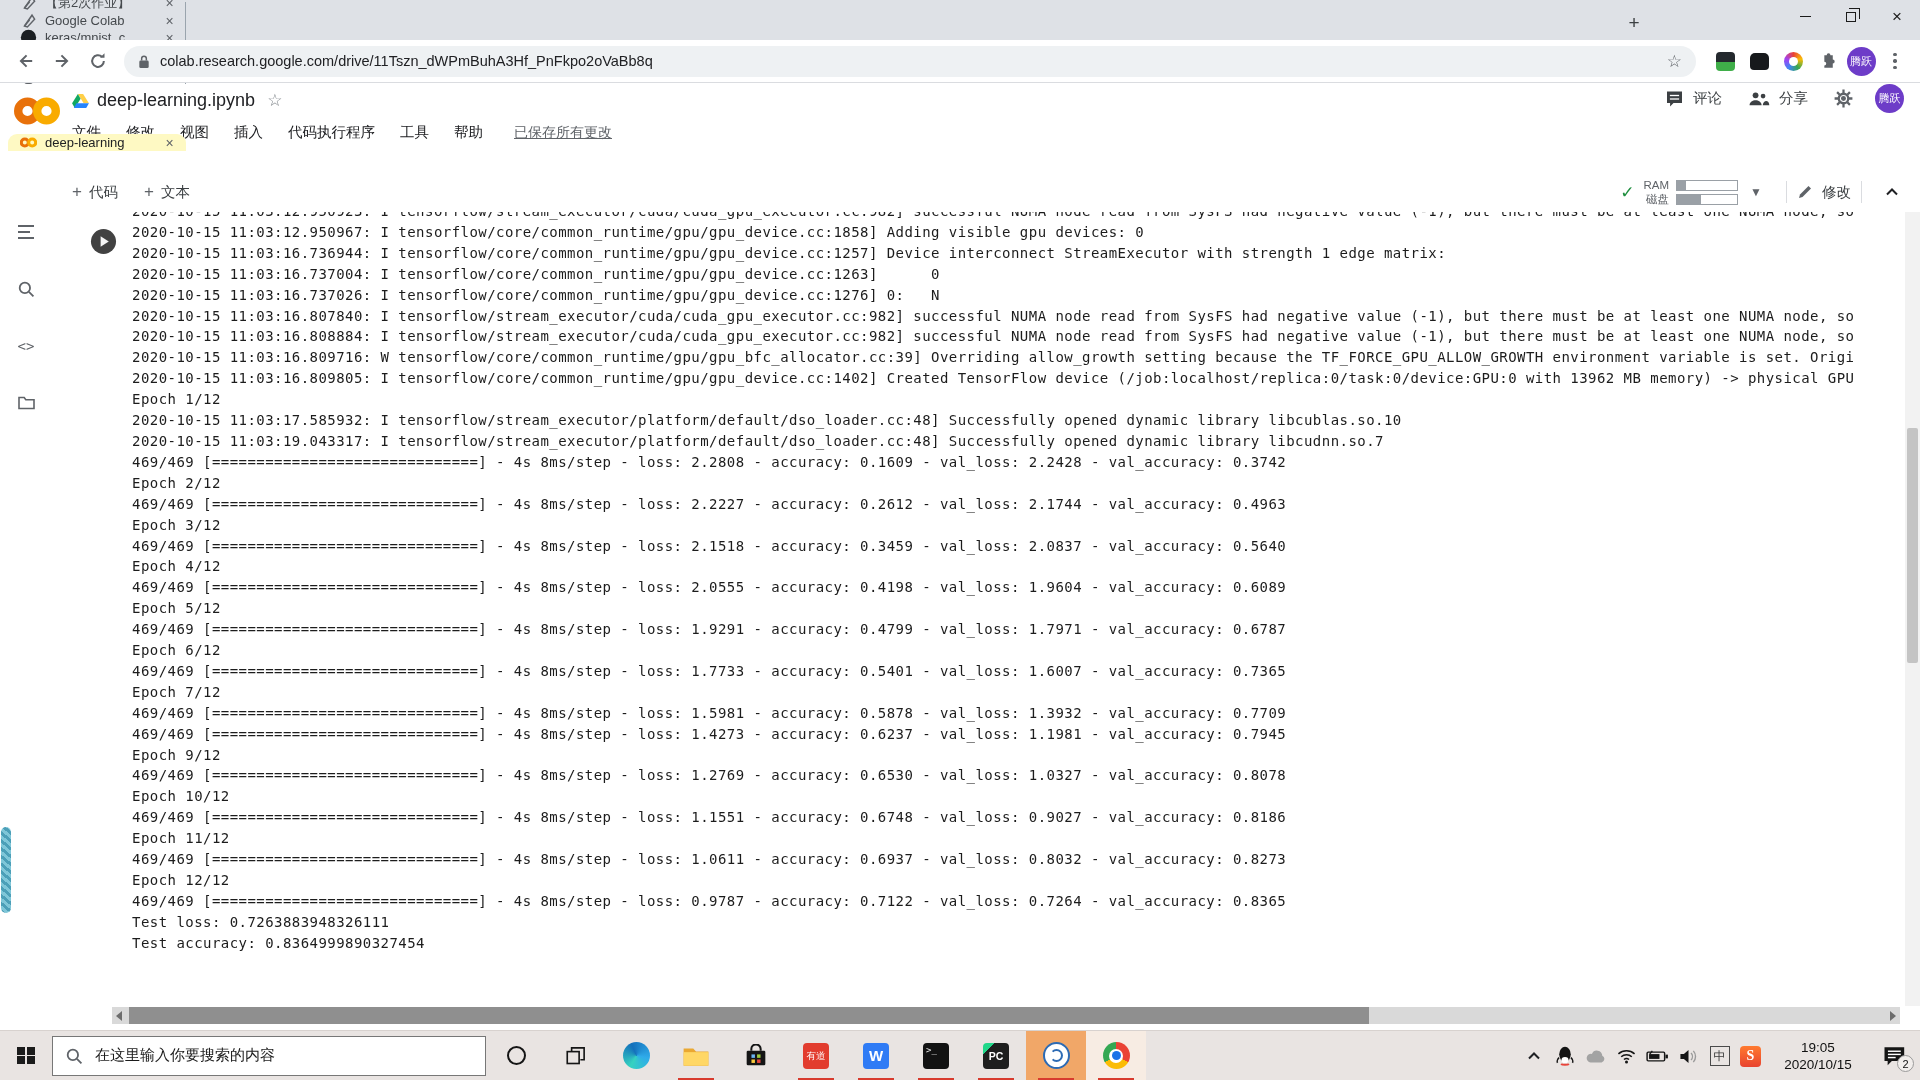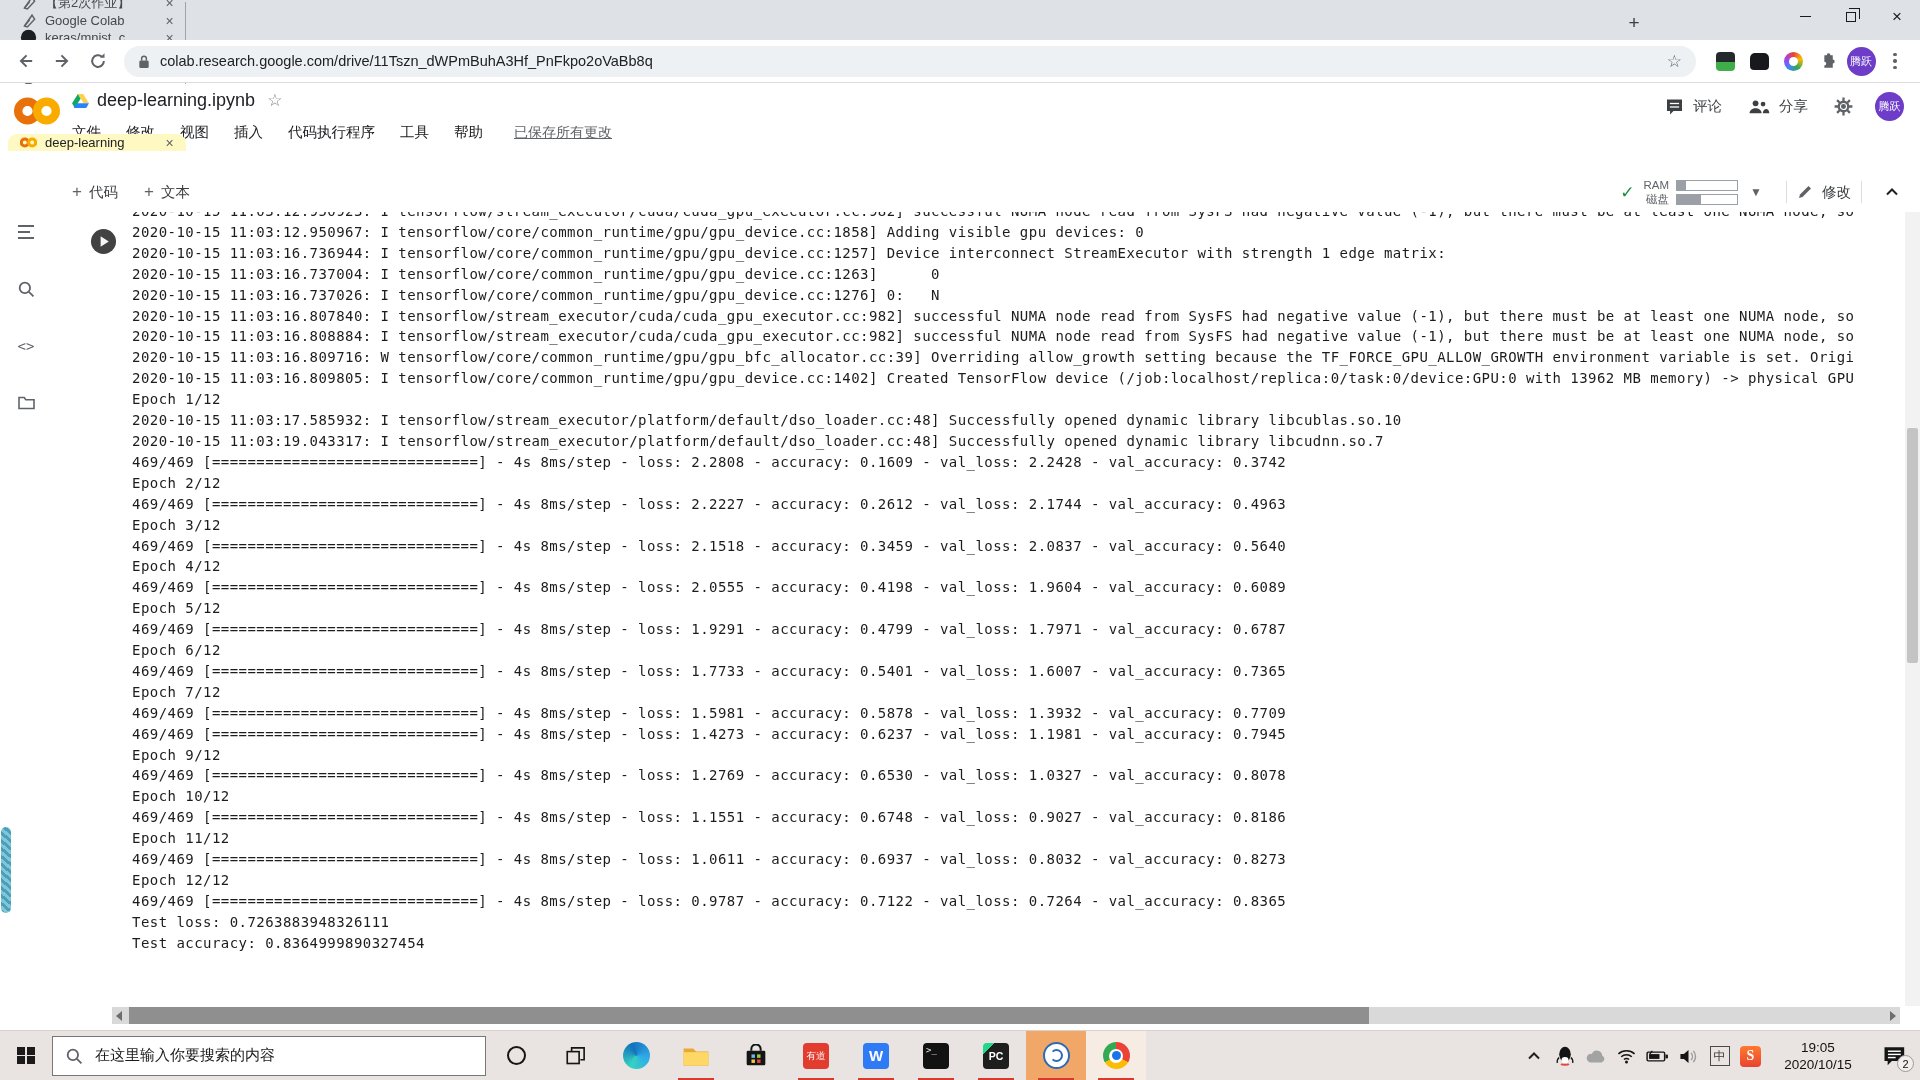--- a/index.html
+++ b/index.html
@@ -43,21 +43,21 @@
   
   .cheader { position:absolute; top:84px; left:0; width:1920px; height:88px; background:#fff; }
   .clogo { position:absolute; left:14px; top:12px; }
   .titlerow { position:absolute; left:72px; top:6px; display:flex; align-items:center; }
   .cdrive { margin-right:8px; display:inline-flex; }
   .ctitle { font-size:18px; color:#202124; }
   .ctitlestar { margin-left:12px; font-size:17px; color:#80868b; }
   .menurow { position:absolute; left:72px; top:39px; display:flex; align-items:center; }
   .menuitem { font-size:14.5px; color:#202124; margin-right:25px; }
   .savedstatus { font-size:14px; color:#5f6368; text-decoration:underline; margin-left:6px; }
-  .cactions { position:absolute; right:16px; top:8px; display:flex; align-items:center; }
+  .cactions { position:absolute; right:16px; top:0; display:flex; align-items:center; }
   .caction { display:flex; align-items:center; margin-left:26px; font-size:14.5px; color:#3c4043; }
   .caction .cicon { margin-right:9px; display:inline-flex; }
   .cgear { margin-left:26px; display:inline-flex; }
   .cavatar { margin-left:22px; }
 
   
   .ctoolbar { position:absolute; top:172px; left:0; width:1920px; height:40px; background:#fff; }
   .addbtns { position:absolute; left:72px; top:0; height:40px; display:flex; align-items:center; }
   .addbtn { display:flex; align-items:center; font-size:14.5px; color:#3c4043; margin-right:26px; }
   .addbtn .plus { font-size:17px; margin-right:7px; color:#5f6368; }

